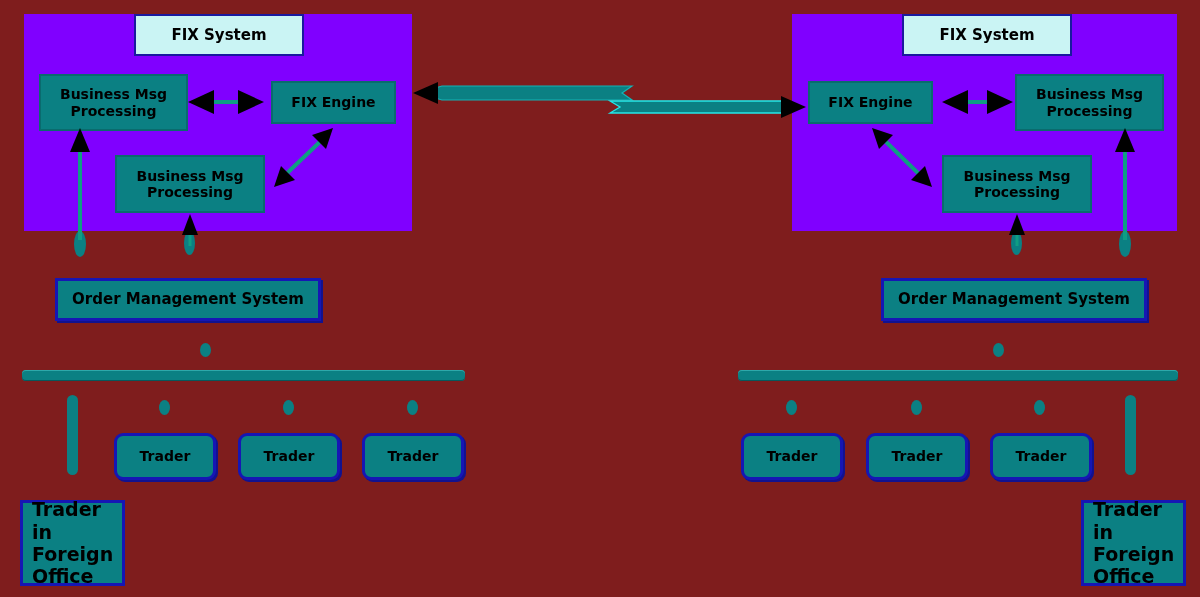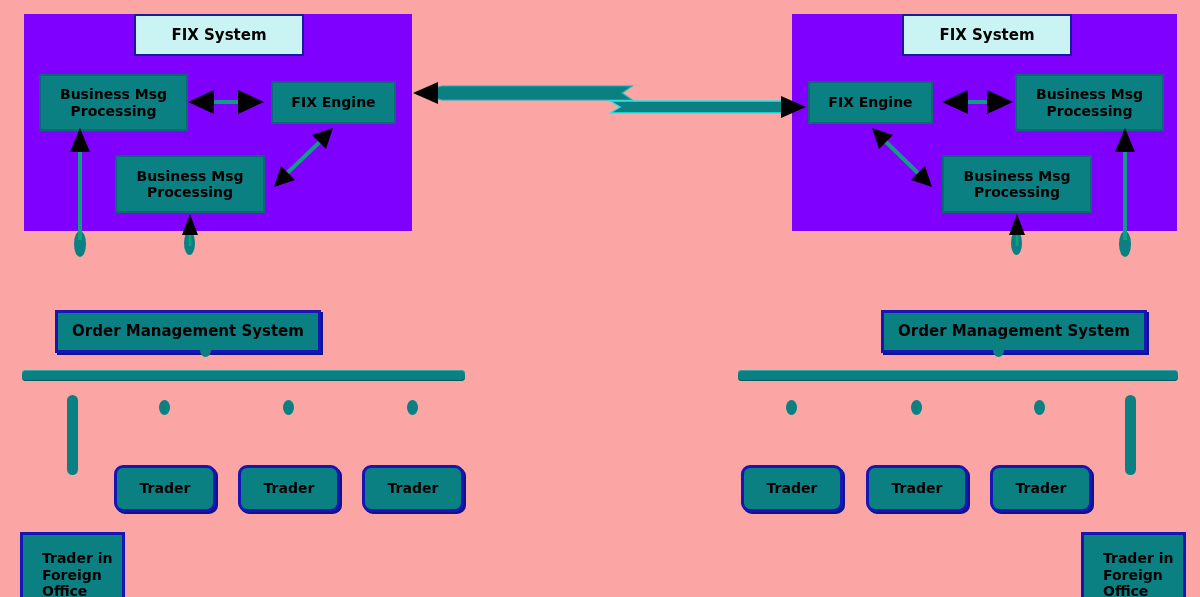--- a/index.html
+++ b/index.html
@@ -1,16 +1,16 @@
 <!DOCTYPE html>
 <html><head>
 <meta charset="utf-8">
 <style>
   html,body{margin:0;padding:0;background:#000;}
-  #stage{position:relative;width:1200px;height:597px;background:#fca5a5;
+  #stage{position:relative;width:1200px;height:597px;background:#7f1d1d;
          font-family:"DejaVu Sans","Liberation Sans",sans-serif;overflow:hidden;}
 
   .abs{position:absolute;box-sizing:border-box;}
 
   
   .fixsys{background:#8000ff;border:0;}
 
   
   .titleplate{background:#caf4f4;border:2px solid #1a1a9e;
               display:flex;align-items:center;justify-content:center;
@@ -20,23 +20,23 @@
   .tealbox{background:#0b8083;border:2px solid #0a6b6e;
            display:flex;align-items:center;justify-content:center;
            text-align:center;color:#000;font-weight:bold;font-size:14px;
            line-height:1.16;}
 
   
   .navybox{background:#0b8083;border:3px solid #1616b4;
            display:flex;align-items:center;justify-content:center;
            text-align:center;color:#000;font-weight:bold;font-size:15px;
            line-height:1.18;
-           box-shadow:2px 2px 0 0 #12128f;margin-top:32px;}
+           box-shadow:2px 2px 0 0 #12128f;}
   .navybox.small{font-size:14px;border-radius:9px;}
-  .navybox.foreign{font-size:14px;justify-content:flex-start;padding-left:19px;text-align:left;box-shadow:none;}
+  .navybox.foreign{font-size:19px;justify-content:flex-start;padding-left:9px;text-align:left;box-shadow:none;}
 
   
   .busbar{background:#0b8083;border-radius:4px;
           box-shadow:inset 0 1px 0 0 #2ea8aa, inset 0 -1px 0 0 #07585b;}
 
   
   .pill{background:#0b8083;border-radius:50%;}
 
   
   svg.overlay{position:absolute;left:0;top:0;width:1200px;height:597px;pointer-events:none;}

